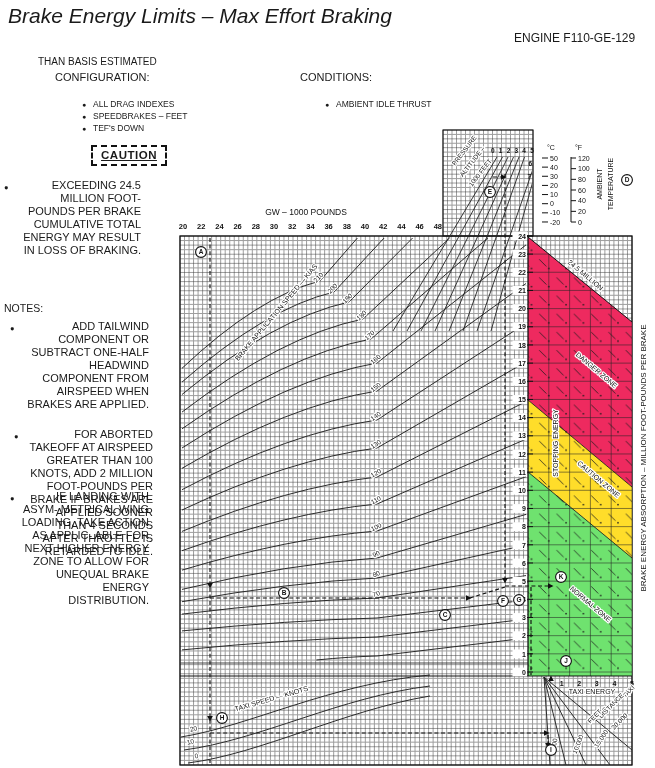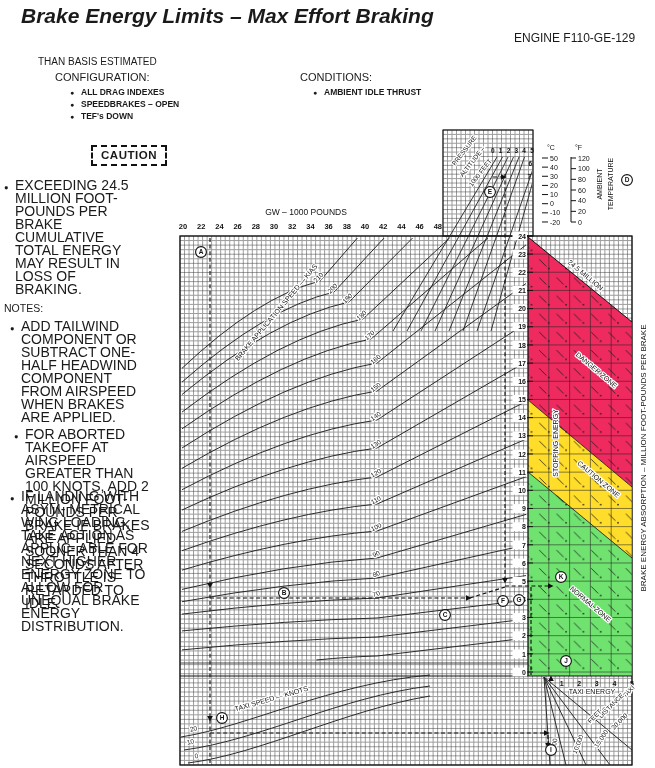--- a/index.html
+++ b/index.html
@@ -1,50 +1,50 @@
 <!DOCTYPE html>
 <html><head>
 <meta charset="utf-8">
 <style>
   html,body{margin:0;padding:0;background:#fff;}
   body{width:655px;height:768px;position:relative;font-family:"Liberation Sans",sans-serif;color:#1a1a1a;overflow:hidden;}
   .abs{position:absolute;}
-  #title{left:21px;top:4px;font-size:21px;font-weight:bold;font-style:italic;white-space:nowrap;}
+  #title{left:8px;top:4px;font-size:21px;font-weight:normal;font-style:italic;white-space:nowrap;}
   #databasis{left:38px;top:56px;font-size:10px;}
   #conf-label{left:55px;top:71px;font-size:11px;}
   #cond-label{left:300px;top:71px;font-size:11px;}
   #engine{left:514px;top:31px;font-size:12px;}
-  ul.blist{list-style:none;margin:0;padding:0;font-size:8.5px;line-height:12px;font-weight:bold;}
+  ul.blist{list-style:none;margin:12px;padding:0;font-size:8.5px;line-height:12px;}
   ul.blist li{padding-left:11px;position:relative;}
   ul.blist li:before{content:"\25CF";position:absolute;left:0;font-size:7px;top:1px;}
   #conf-items{left:70px;top:86px;}
   #cond-items{left:313px;top:86px;}
-  #caution-box{left:91px;top:145px;width:72px;border:2px dashed #111;text-align:center;padding:2px 0 3px 0;font-size:11.5px;font-weight:bold;letter-spacing:.5px;}
-  .note{width:128px;font-size:14px;line-height:13px;position:absolute;padding-left:11px;}
+  #caution-box{left:91px;top:145px;width:72px;border:2px dashed #111;text-align:center;padding:2px 0 3px 0;font-size:11.5px;font-weight:bold;letter-spacing:.5px;text-decoration:underline;}
+  .note{width:128px;font-size:11px;line-height:13px;position:absolute;padding-left:11px;text-align:right;}
   .note:before{content:"\25CF";position:absolute;left:0;top:2px;font-size:7.5px;}
   #caution-text{left:4px;top:179px;}
   #notes-label{left:4px;top:302px;font-size:10.5px;}
   #note1{left:10px;top:320px;}
   #note2{left:14px;top:412px;margin-top:16px;}
   #note3{left:10px;top:490px;}
   svg text{fill:#111;}
   .halo{paint-order:stroke;stroke:#fff;stroke-width:2.4px;stroke-linejoin:round;}
   .t6{font-size:6.5px;} .t7{font-size:7px;} .t75{font-size:7.5px;} .t8{font-size:8px;} .t85{font-size:8.5px;}
   .mid{text-anchor:middle;} .endA{text-anchor:end;} .b{font-weight:bold;}
 </style>
 </head>
 <body>
 
 <div class="abs" id="title">Brake Energy Limits – Max Effort Braking</div>
 <div class="abs" id="databasis">THAN BASIS ESTIMATED</div>
 <div class="abs" id="engine">ENGINE F110-GE-129</div>
 <div class="abs" id="conf-label">CONFIGURATION:</div>
 <ul class="abs blist" id="conf-items">
   <li>ALL DRAG INDEXES</li>
-  <li>SPEEDBRAKES – OPEN</li>
+  <li>SPEEDBRAKES – FEET</li>
   <li>TEF's DOWN</li>
 </ul>
 <div class="abs" id="cond-label">CONDITIONS:</div>
 <ul class="abs blist" id="cond-items">
   <li>AMBIENT IDLE THRUST</li>
 </ul>
 <div class="abs" id="caution-box">CAUTION</div>
 <div class="note" id="caution-text" style="width:126px;">EXCEEDING 24.5 MILLION FOOT- POUNDS PER BRAKE CUMULATIVE TOTAL ENERGY MAY RESULT IN LOSS OF BRAKING.</div>
 <div class="abs" id="notes-label">NOTES:</div>
 <div class="note" id="note1">ADD TAILWIND COMPONENT OR SUBTRACT ONE-HALF HEADWIND COMPONENT FROM AIRSPEED WHEN BRAKES ARE APPLIED.</div>

